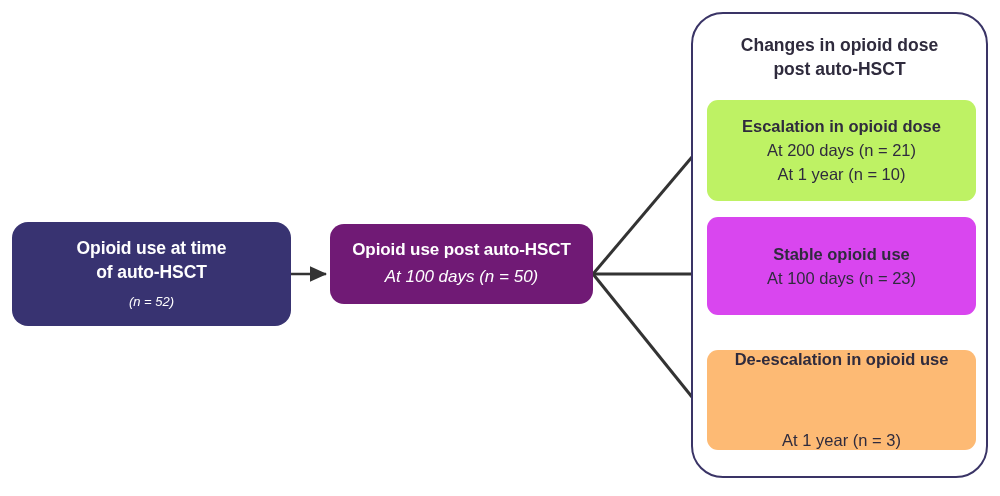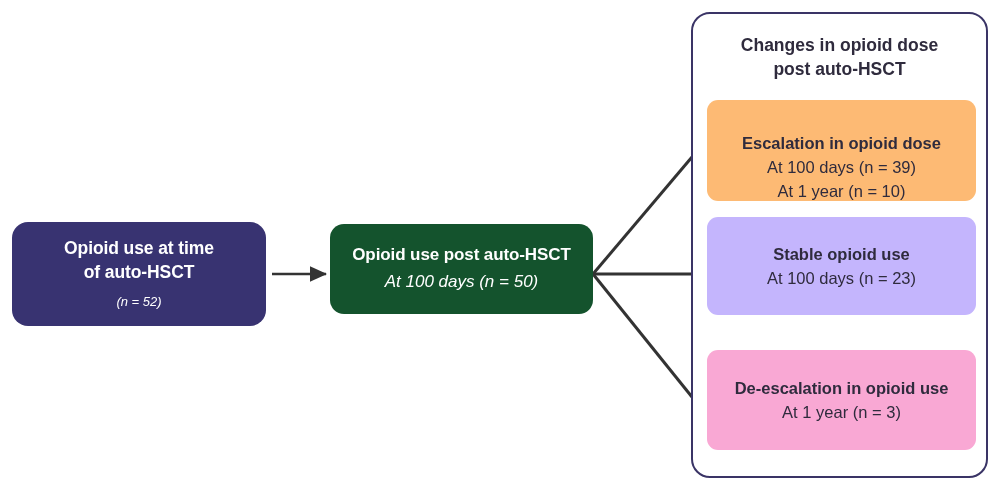--- a/index.html
+++ b/index.html
@@ -45,54 +45,54 @@
   }
   .node .line {
     font-weight: normal;
     font-style: italic;
   }
 
   
   #node-source {
     left: 12px;
     top: 222px;
-    width: 254px;
+    width: 279px;
     height: 104px;
     background: #383371;
     color: #ffffff;
     border-radius: 16px;
     font-size: 17px;
   }
   #node-source .title { font-size: 17.5px; }
   #node-source .line  { font-size: 13px; margin-top: 9px; }
 
   #node-post {
     left: 330px;
     top: 224px;
     width: 263px;
-    height: 90px;
-    background: #14532d;
+    height: 80px;
+    background: #701a75;
     color: #ffffff;
     border-radius: 14px;
     text-align: center;
   }
   #node-post .title { font-size: 17px; }
   #node-post .line  { font-size: 17px; margin-top: 4px; }
 
   
   #panel {
     position: absolute;
     left: 691px;
     top: 12px;
     width: 297px;
     height: 466px;
     box-sizing: border-box;
     background: #ffffff;
     border: 2.4px solid #3a3466;
-    border-radius: 19px;
+    border-radius: 32px;
   }
   #panel-heading {
     position: absolute;
     left: 0;
     top: 20px;
     width: 100%;
     text-align: center;
     font-size: 17.5px;
     font-weight: bold;
     color: #2f2b3d;
@@ -111,32 +111,32 @@
     text-align: center;
     border-radius: 11px;
     color: #2f2b3d;
   }
   .subnode .title { font-size: 16.5px; font-weight: bold; }
   .subnode .line  { font-size: 16.5px; margin-top: 5px; }
 
   #sub-escalation {
     top: 86px;
     height: 101px;
-    background: #fdba74;
-    justify-content: flex-end;
+    background: #bef264;
   }
   #sub-stable {
     top: 203px;
     height: 98px;
-    background: #c4b5fd;
+    background: #d946ef;
   }
   #sub-deescalation {
     top: 336px;
     height: 100px;
-    background: #f9a8d4;
+    background: #fdba74;
+    justify-content: space-between;
   }
 </style>
 </head>
 <body>
 
 <div id="canvas">
 
   <svg class="connectors" viewBox="0 0 1000 496" width="1000" height="496">
     <defs>
       <marker id="arrowhead" markerWidth="7" markerHeight="7" refX="6.2" refY="3.2" orient="auto" markerUnits="strokeWidth">
@@ -162,21 +162,21 @@
 
   <div id="panel">
 
     <div id="panel-heading">
       <div>Changes in opioid dose</div>
       <div>post auto-HSCT</div>
     </div>
 
     <div class="subnode" id="sub-escalation">
       <div class="title">Escalation in opioid dose</div>
-      <div class="line">At 100 days (n = 39)</div>
+      <div class="line">At 200 days (n = 21)</div>
       <div class="line">At 1 year (n = 10)</div>
     </div>
 
     <div class="subnode" id="sub-stable">
       <div class="title">Stable opioid use</div>
       <div class="line">At 100 days (n = 23)</div>
     </div>
 
     <div class="subnode" id="sub-deescalation">
       <div class="title">De-escalation in opioid use</div>

